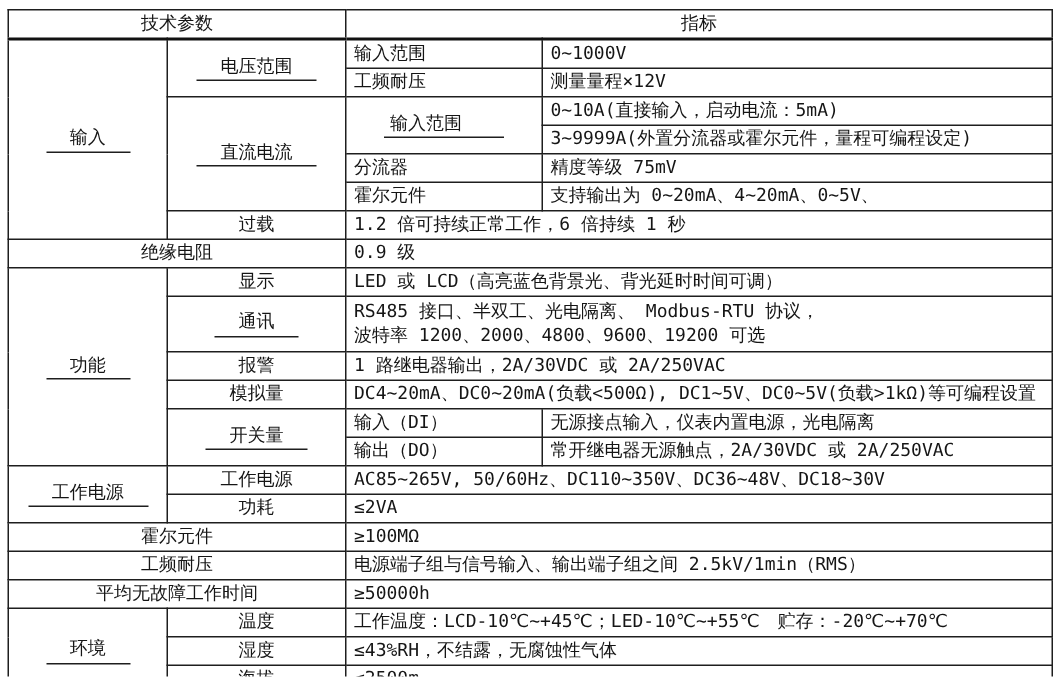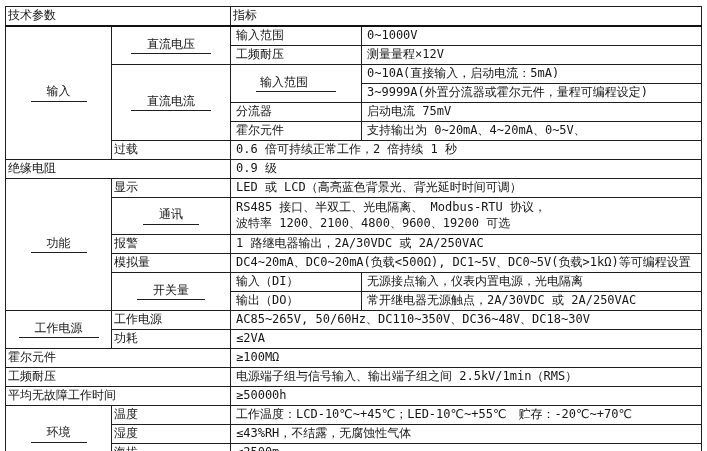--- a/index.html
+++ b/index.html
@@ -20,21 +20,21 @@
   }
   td {
     border: 1px solid #1e1e1e;
     height: 18px;
     line-height: 1.3;
     padding: 0 2px;
     overflow: hidden;
     vertical-align: middle;
   }
   tr.hdr td { border-bottom: 2px solid #111; height: 18px; }
-  td.c { text-align: left; }
+  td.c { text-align: center; }
   td.v { text-align: left; padding-left: 5px; white-space: nowrap; }
   td.v.wrap { white-space: pre-line; }
   td.lbl { text-align: left; padding-left: 5px; white-space: nowrap; }
   td.grp { text-align: center; }
   td.grp .ul {
     display: inline-block;
     border-bottom: 1px solid #1e1e1e;
     padding: 0 16px 1px 16px;
     max-width: 100%;
   }
@@ -51,63 +51,63 @@
     <col style="width:340px">
   </colgroup>
   <tbody>
     <tr class="hdr">
       <td class="c" colspan="2">技术参数</td>
       <td class="c" colspan="2">指标</td>
     </tr>
 
     <tr>
       <td class="grp" rowspan="7"><span class="ul">输入</span></td>
-      <td class="grp" rowspan="2"><span class="ul">直流电压</span></td>
+      <td class="grp" rowspan="2"><span class="ul">电压范围</span></td>
       <td class="lbl">输入范围</td>
       <td class="v">0~1000V</td>
     </tr>
     <tr>
       <td class="lbl">工频耐压</td>
       <td class="v">测量量程×12V</td>
     </tr>
     <tr>
       <td class="grp" rowspan="4"><span class="ul">直流电流</span></td>
       <td class="grp" rowspan="2"><span class="ul" style="padding-left:4px;padding-right:28px">输入范围</span></td>
       <td class="v">0~10A(直接输入，启动电流：5mA)</td>
     </tr>
     <tr>
       <td class="v">3~9999A(外置分流器或霍尔元件，量程可编程设定)</td>
     </tr>
     <tr>
       <td class="lbl">分流器</td>
-      <td class="v">启动电流 75mV</td>
+      <td class="v">精度等级 75mV</td>
     </tr>
     <tr>
       <td class="lbl">霍尔元件</td>
       <td class="v">支持输出为 0~20mA、4~20mA、0~5V、</td>
     </tr>
     <tr>
       <td class="c">过载</td>
-      <td class="v" colspan="2">0.6 倍可持续正常工作，2 倍持续 1 秒</td>
+      <td class="v" colspan="2">1.2 倍可持续正常工作，6 倍持续 1 秒</td>
     </tr>
 
     <tr>
       <td class="c" colspan="2">绝缘电阻</td>
       <td class="v" colspan="2">0.9 级</td>
     </tr>
 
     <tr>
       <td class="grp" rowspan="6"><span class="ul">功能</span></td>
       <td class="c">显示</td>
       <td class="v" colspan="2">LED 或 LCD（高亮蓝色背景光、背光延时时间可调）</td>
     </tr>
     <tr class="dbl">
       <td class="grp"><span class="ul">通讯</span></td>
       <td class="v wrap" colspan="2">RS485 接口、半双工、光电隔离、 Modbus-RTU 协议，
-波特率 1200、2100、4800、9600、19200 可选</td>
+波特率 1200、2000、4800、9600、19200 可选</td>
     </tr>
     <tr>
       <td class="c">报警</td>
       <td class="v" colspan="2">1 路继电器输出，2A/30VDC 或 2A/250VAC</td>
     </tr>
     <tr>
       <td class="c">模拟量</td>
       <td class="v" colspan="2">DC4~20mA、DC0~20mA(负载&lt;500Ω), DC1~5V、DC0~5V(负载&gt;1kΩ)等可编程设置</td>
     </tr>
     <tr>

